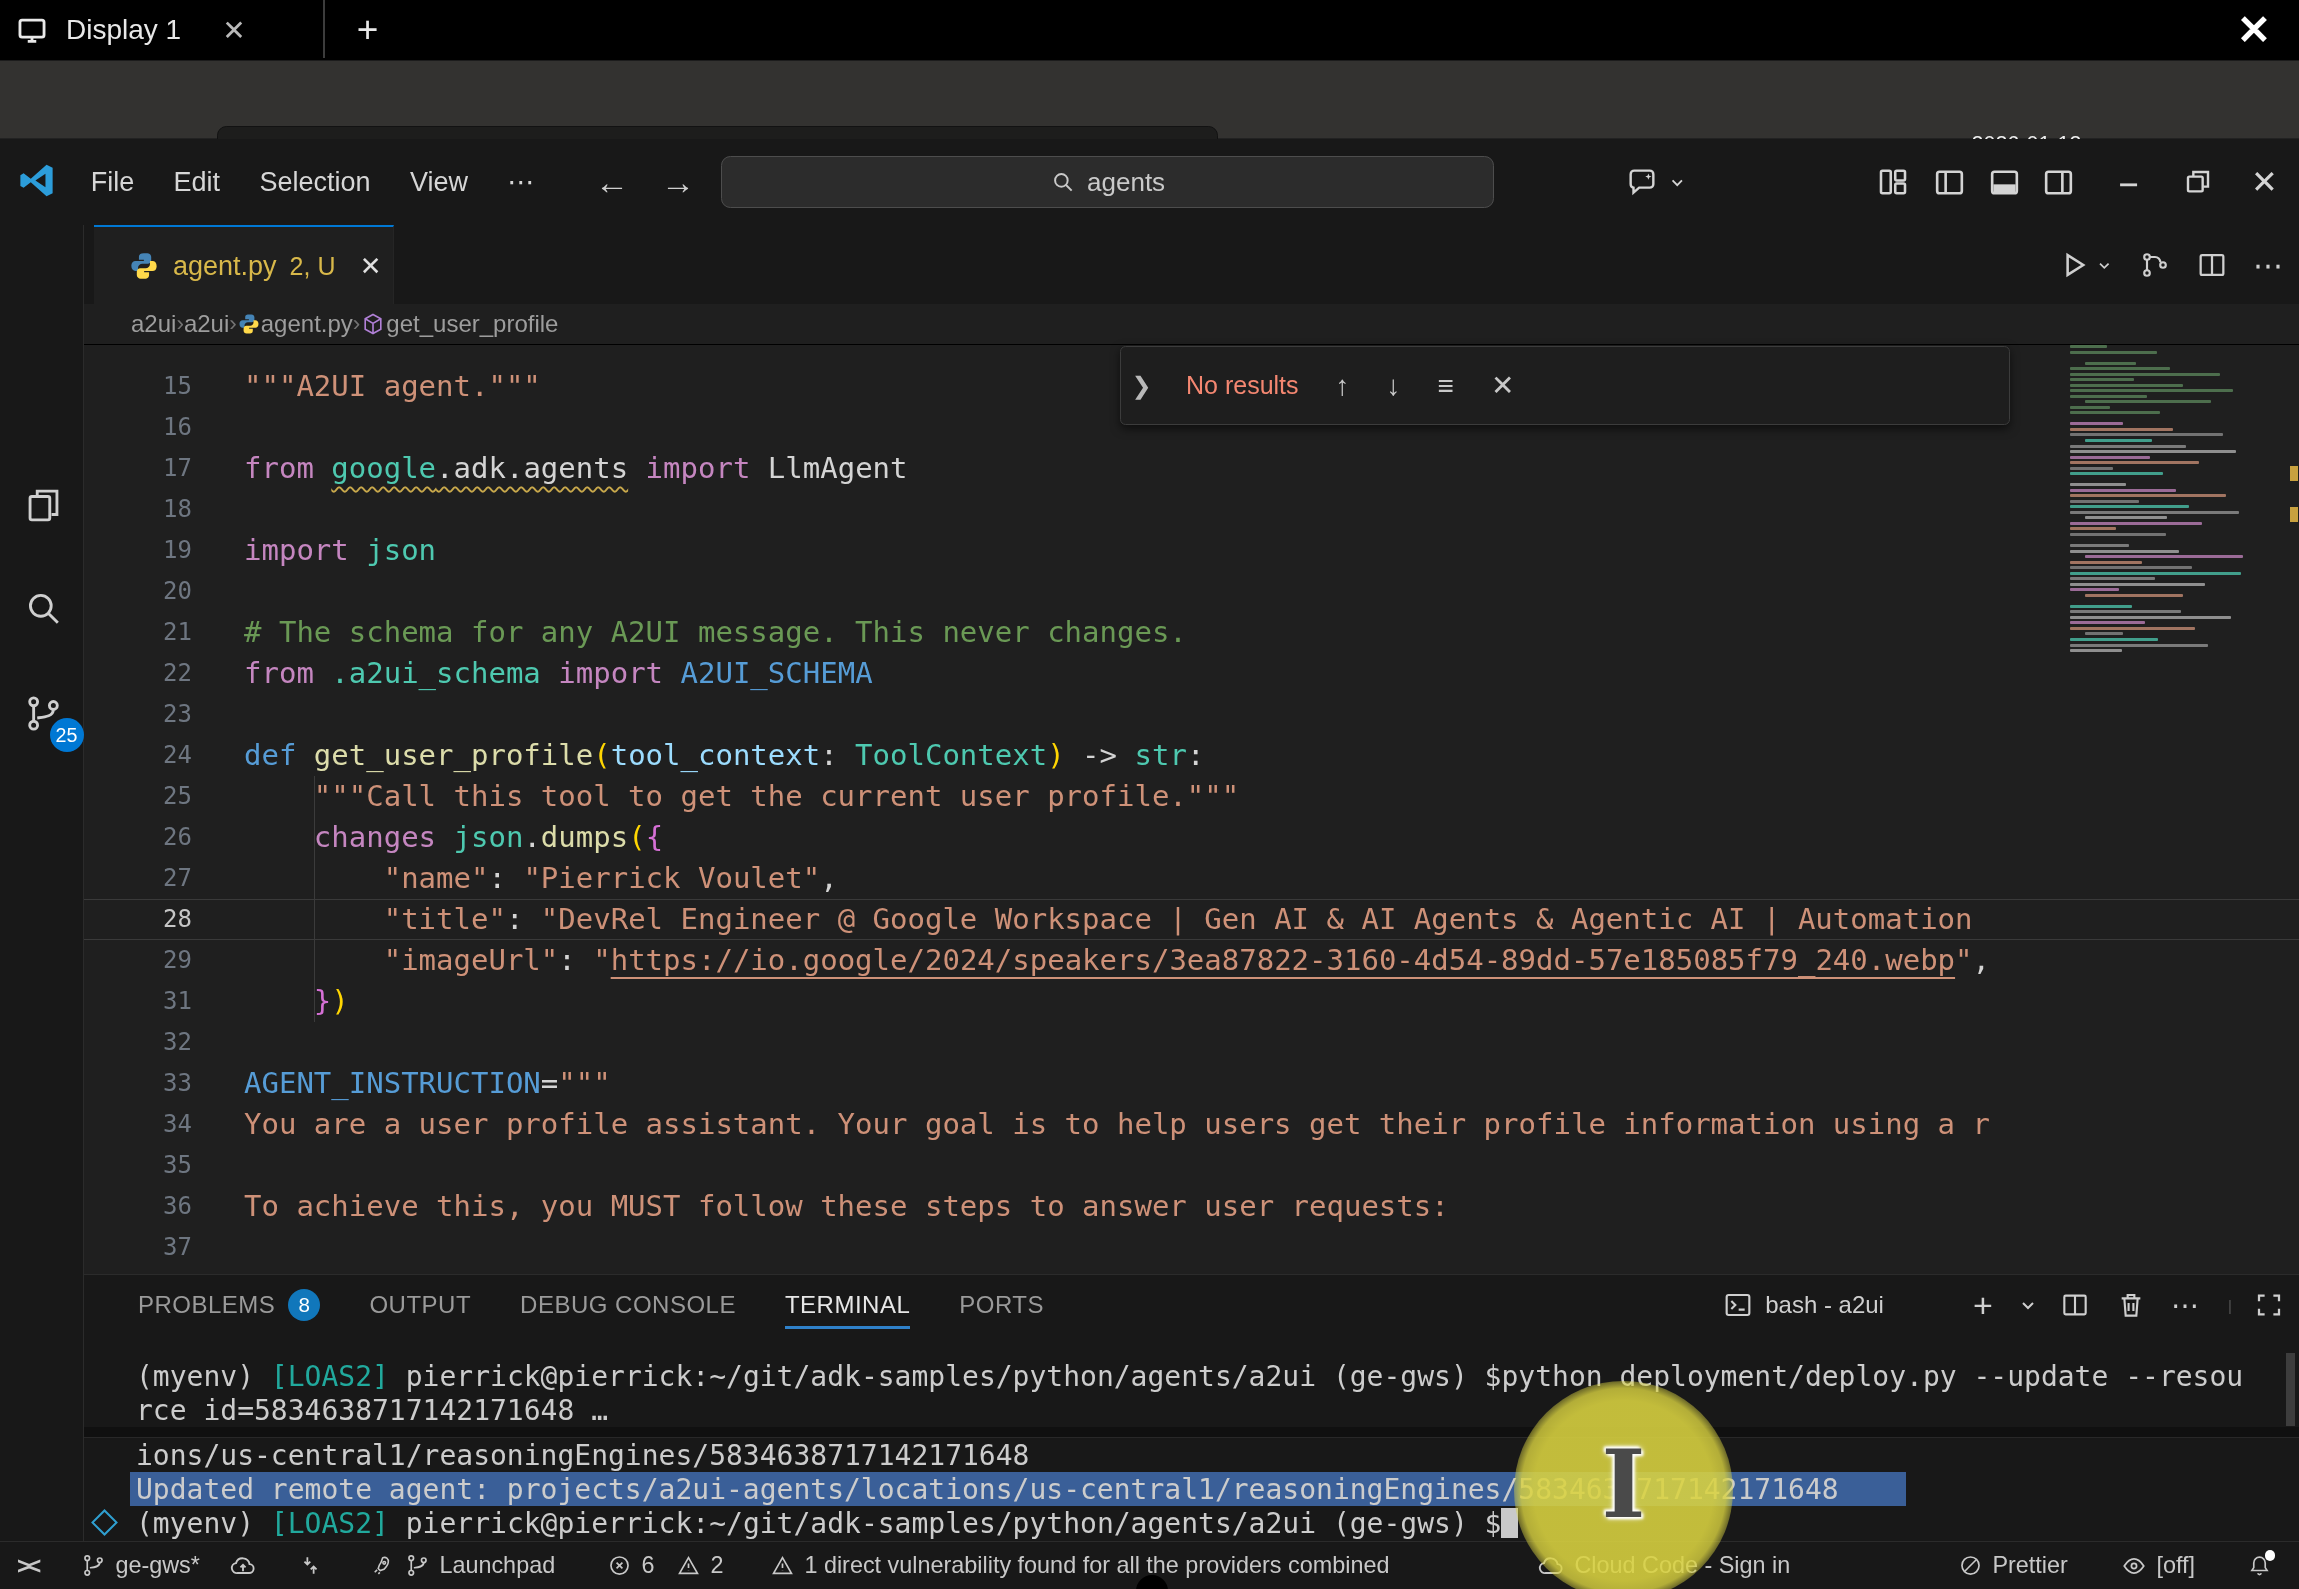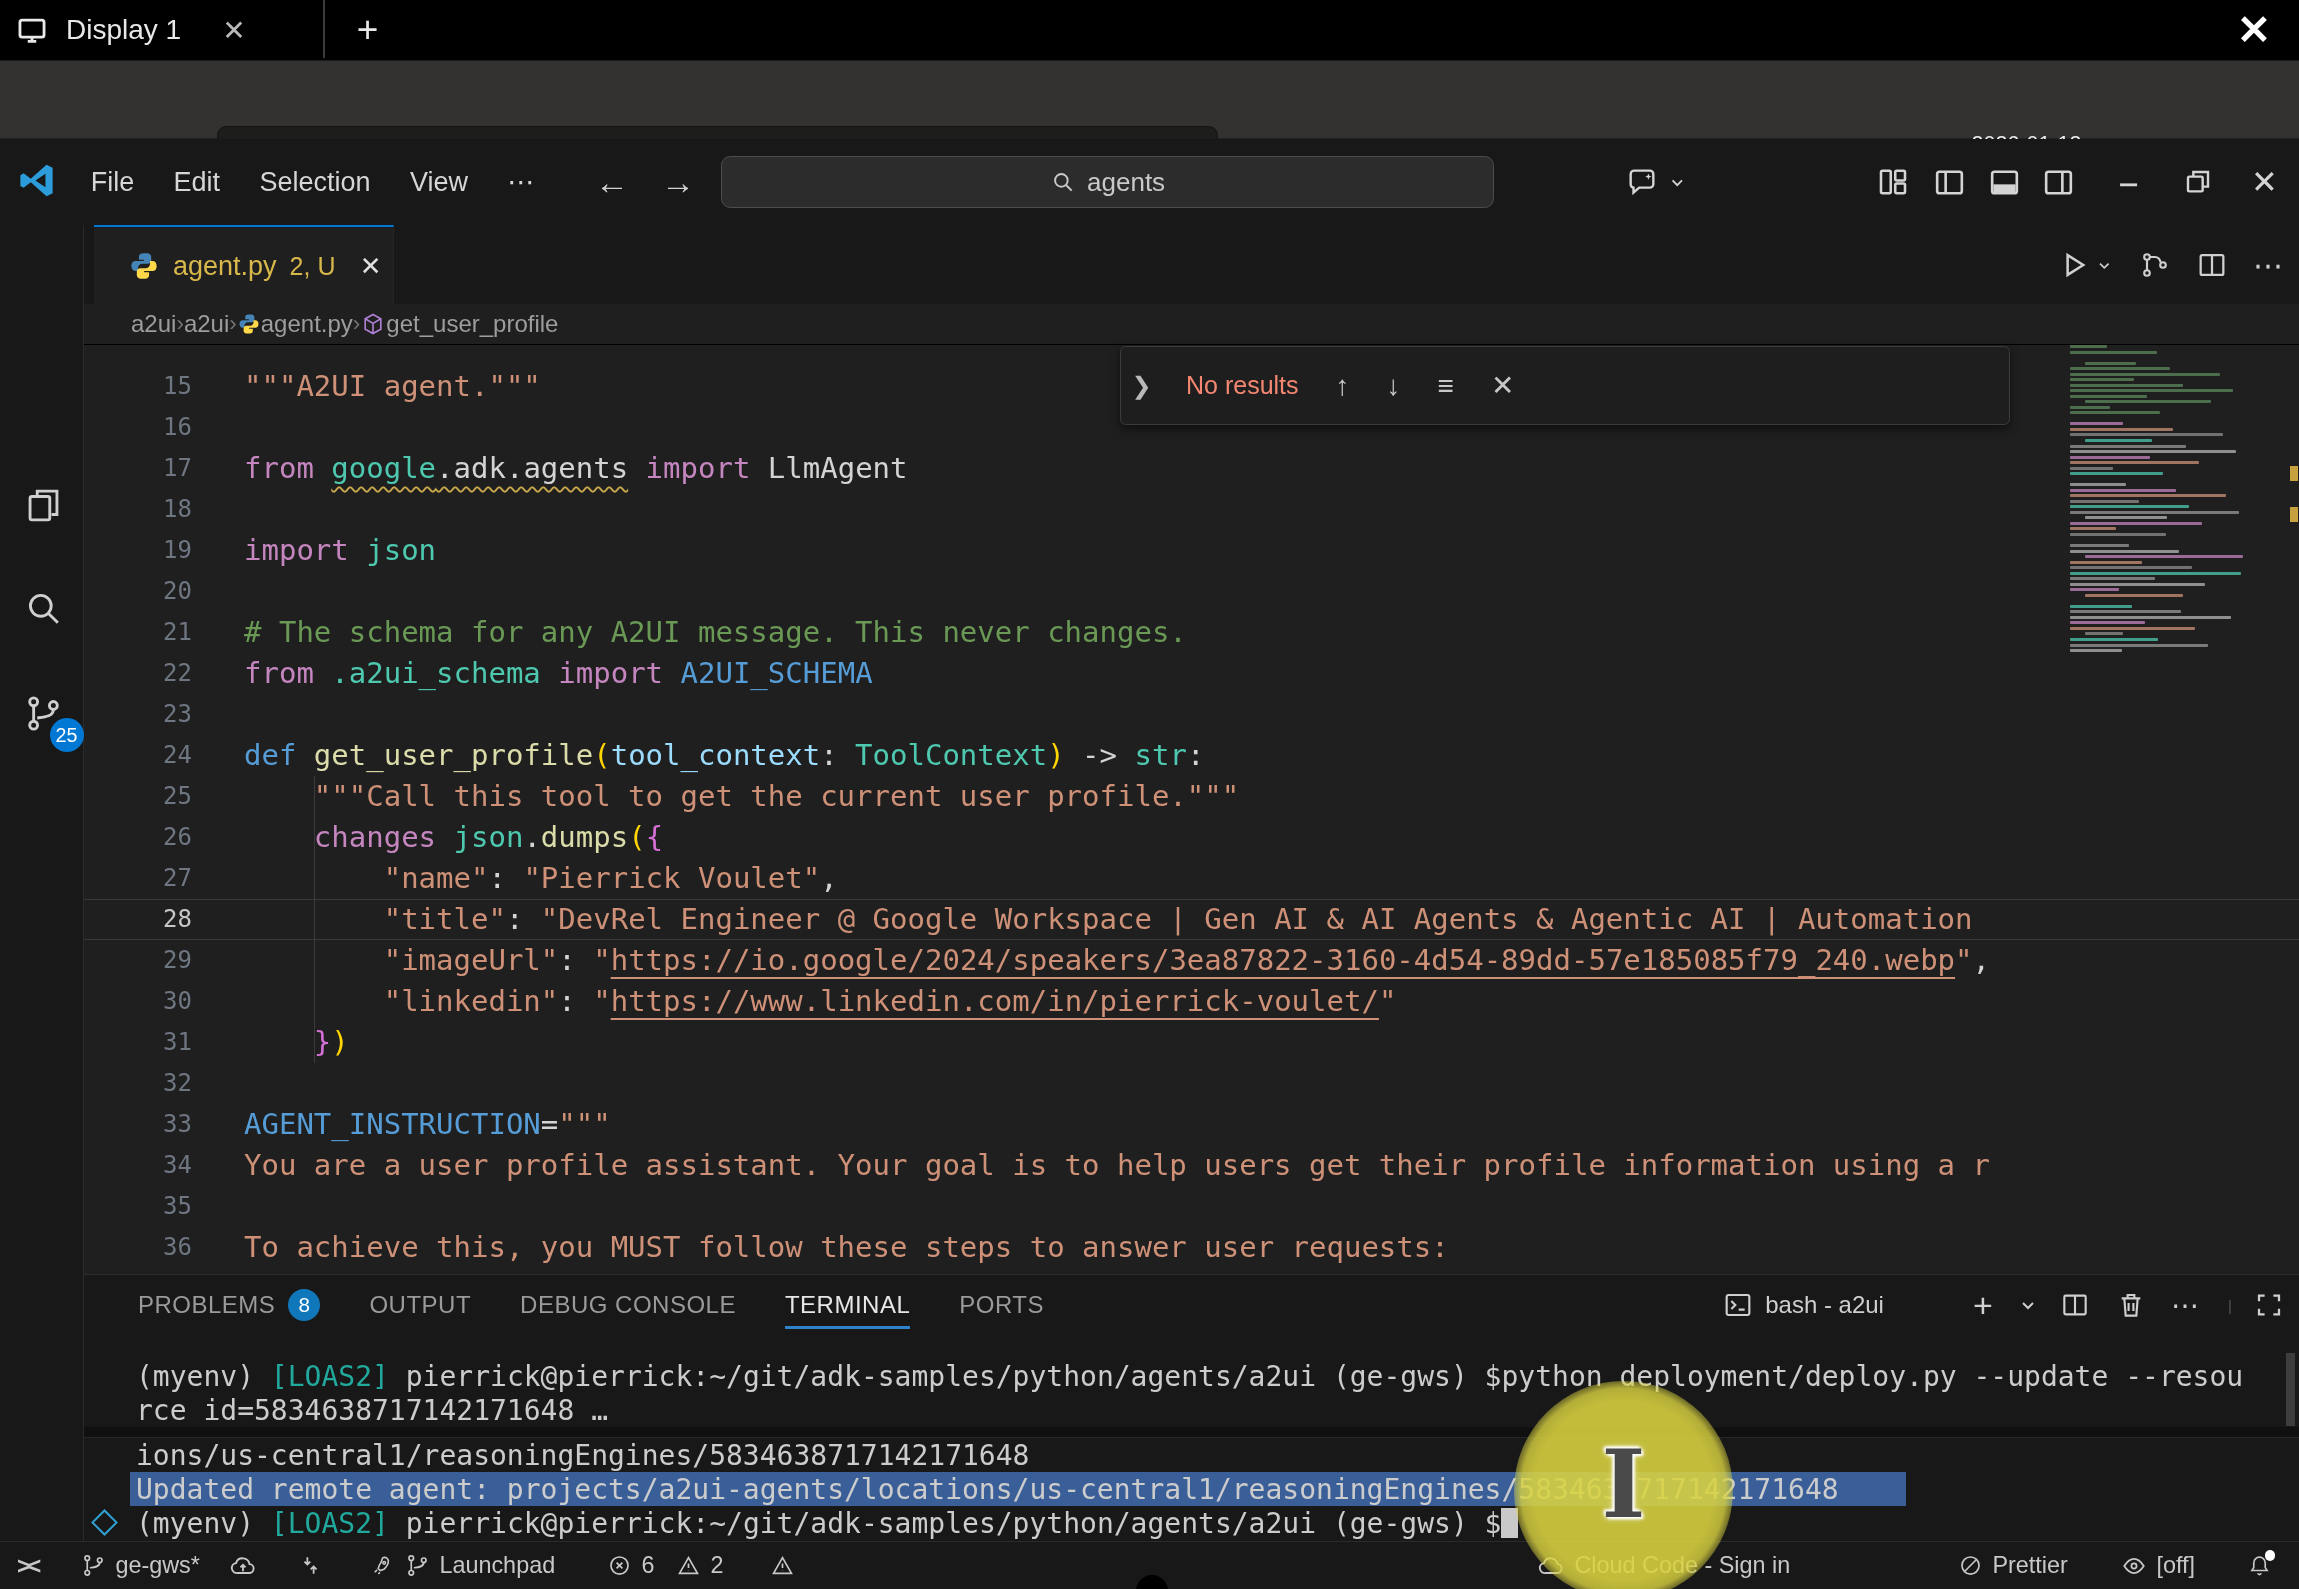--- a/index.html
+++ b/index.html
@@ -424,25 +424,20 @@
       </div>
       <div class="code-row cur">
         <span class="ln">28</span>
         <div class="guide"></div>
         <pre><span class="tk-p">        </span><span class="tk-s">"title"</span><span class="tk-p">: </span><span class="tk-s">"DevRel Engineer @ Google Workspace | Gen AI &amp; AI Agents &amp; Agentic AI | Automation</span></pre>
       </div>
       <div class="code-row">
         <span class="ln">29</span>
         <div class="guide"></div>
         <pre><span class="tk-p">        </span><span class="tk-s">"imageUrl"</span><span class="tk-p">: </span><span class="tk-s">"</span><span class="tk-u">https://io.google/2024/speakers/3ea87822-3160-4d54-89dd-57e185085f79_240.webp</span><span class="tk-s">"</span><span class="tk-p">,</span></pre>
-      </div>
-      <div class="code-row">
-        <span class="ln">30</span>
-        <div class="guide"></div>
-        <pre><span class="tk-p">        </span><span class="tk-s">"linkedin"</span><span class="tk-p">: </span><span class="tk-s">"</span><span class="tk-u">https://www.linkedin.com/in/pierrick-voulet/</span><span class="tk-s">"</span></pre>
       </div>
       <div class="code-row">
         <span class="ln">31</span>
         <div class="guide"></div>
         <pre><span class="tk-p">    </span><span class="tk-m">}</span><span class="tk-y">)</span></pre>
       </div>
       <div class="code-row">
         <span class="ln">32</span>
         <pre></pre>
       </div>
@@ -665,20 +660,21 @@
       </span>
       <span>2</span>
     </div>
     <div class="sb-item" style="left: 770px;">
       <span style="position: relative;">
         <svg viewBox="0 0 24 24" width="25" height="25" fill="none" stroke="#c8c8c8" stroke-width="1.6">
           <path d="M12 4.5L20.6 19.5H3.4z"></path>
           <path d="M12 10v4.5M12 17v.3"></path>
         </svg>
       </span>
+      <span>1 direct vulnerability found for all the providers combined</span>
     </div>
     <div class="sb-item" style="left: 1537px;">
       <span style="position: relative;">
         <svg viewBox="0 0 24 24" width="28" height="28" fill="none" stroke="#c8c8c8" stroke-width="1.6">
           <path d="M7.5 18h9.5a3.8 3.8 0 0 0 .6-7.6A6 6 0 0 0 6 9.5 4.2 4.2 0 0 0 7.5 18z"></path>
         </svg>
       </span>
       <span>Cloud Code - Sign in</span>
     </div>
     <div class="sb-item" style="left: 1958px; align-items: center;">

